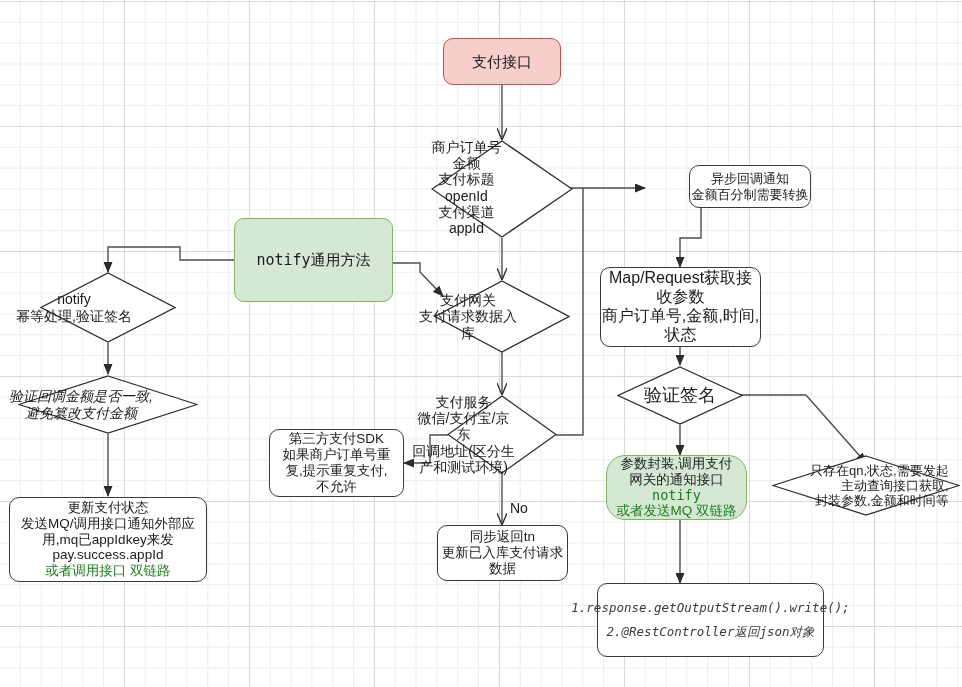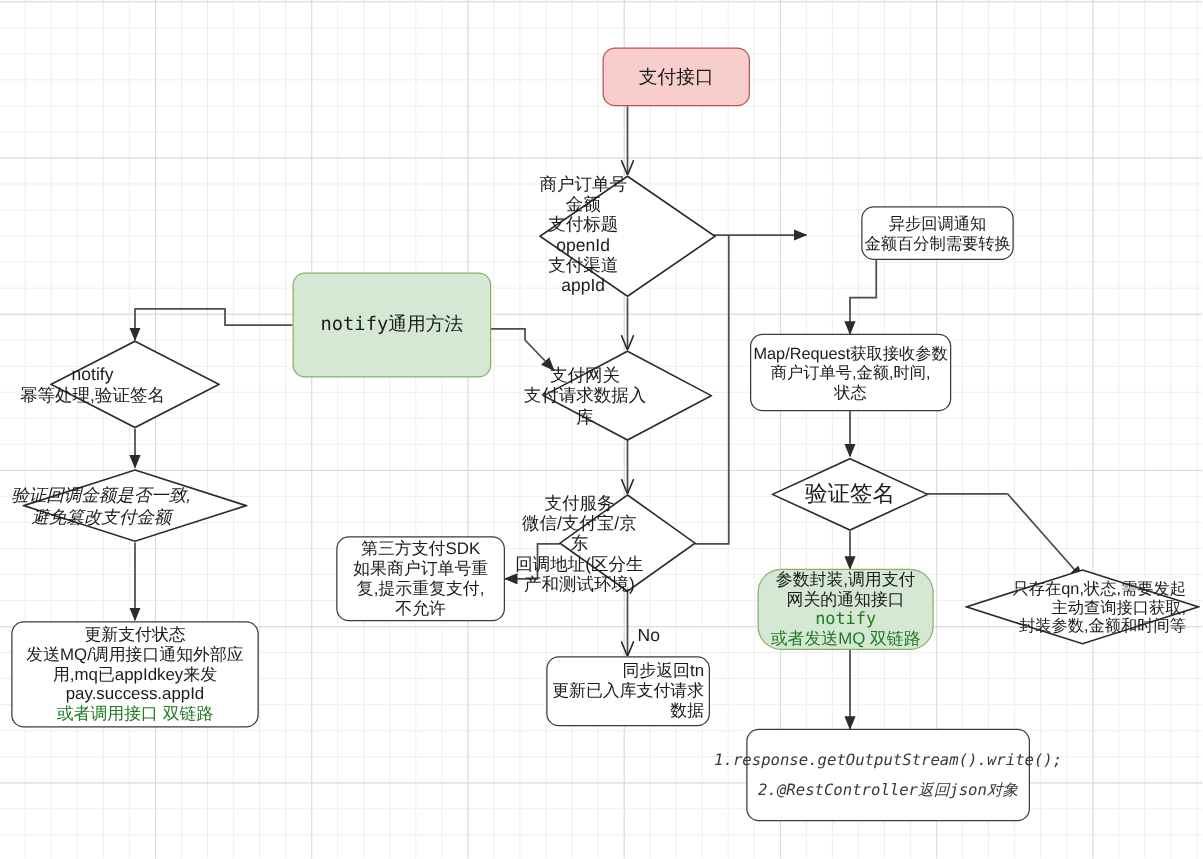--- a/index.html
+++ b/index.html
@@ -95,21 +95,21 @@
       <path d="M392,263 L420,263 L420,272 L443,296" marker-end="url(#ah)"></path>
 
       <path d="M234,260 L180,260 L180,247 L108,247 L108,272" marker-end="url(#ah)"></path>
 
       <path d="M108,343 L108,374" marker-end="url(#ah)"></path>
 
       <path d="M108,434 L108,496" marker-end="url(#ah)"></path>
     </g>
   </svg>
 
-  <div class="node rrect pink" style="left:443px;top:38px;width:118px;height:47px;font-size:15px;margin-left:39px;">
+  <div class="node rrect pink" style="left:443px;top:38px;width:118px;height:47px;font-size:15px;">
     <span>支付接口</span>
   </div>
 
   <div class="node diamond" style="left:431px;top:140px;width:142px;height:98px;font-size:14px;">
     <svg class="dshape" viewBox="0 0 142 98" preserveAspectRatio="none">
       <polygon points="71,1 141,49 71,97 1,49" fill="#ffffff" stroke="#2b2b2b" stroke-width="1.3"></polygon>
     </svg>
     <div class="dlabel" style="margin-top:-3px;">
       <div>商户订单号</div>
       <div>金额</div>
@@ -141,21 +141,21 @@
       <div>东</div>
       <div>回调地址(区分生</div>
       <div>产和测试环境)</div>
     </div>
   </div>
 
   <div class="lbl" style="left:510px;top:500px;font-size:14px;">
     <span>No</span>
   </div>
 
-  <div class="node rrect" style="left:437px;top:525px;width:131px;height:56px;font-size:13.5px;text-align:right;">
+  <div class="node rrect" style="left:437px;top:525px;width:131px;height:56px;font-size:13.5px;">
     <div>
       <div>同步返回tn</div>
       <div>更新已入库支付请求</div>
       <div>数据</div>
     </div>
   </div>
 
   <div class="node rrect" style="left:269px;top:429px;width:135px;height:68px;font-size:13.5px;">
     <div>
       <div>第三方支付SDK</div>
@@ -201,21 +201,21 @@
     </div>
   </div>
 
   <div class="node rrect" style="left:645px;top:165px;width:122px;height:43px;font-size:13px;margin-left:44px;">
     <div>
       <div>异步回调通知</div>
       <div>金额百分制需要转换</div>
     </div>
   </div>
 
-  <div class="node rrect" style="left:600px;top:267px;width:161px;height:62px;font-size:13px;">
+  <div class="node rrect" style="left:600px;top:267px;width:161px;height:80px;font-size:16px;">
     <div>
       <div>Map/Request获取接收参数</div>
       <div>商户订单号,金额,时间,</div>
       <div>状态</div>
     </div>
   </div>
 
   <div class="node diamond" style="left:617px;top:366px;width:126px;height:59px;font-size:18px;justify-content:flex-end;">
     <svg class="dshape" viewBox="0 0 126 59" preserveAspectRatio="none">
       <polygon points="63,1 125,29.5 63,58 1,29.5" fill="#ffffff" stroke="#2b2b2b" stroke-width="1.3"></polygon>

